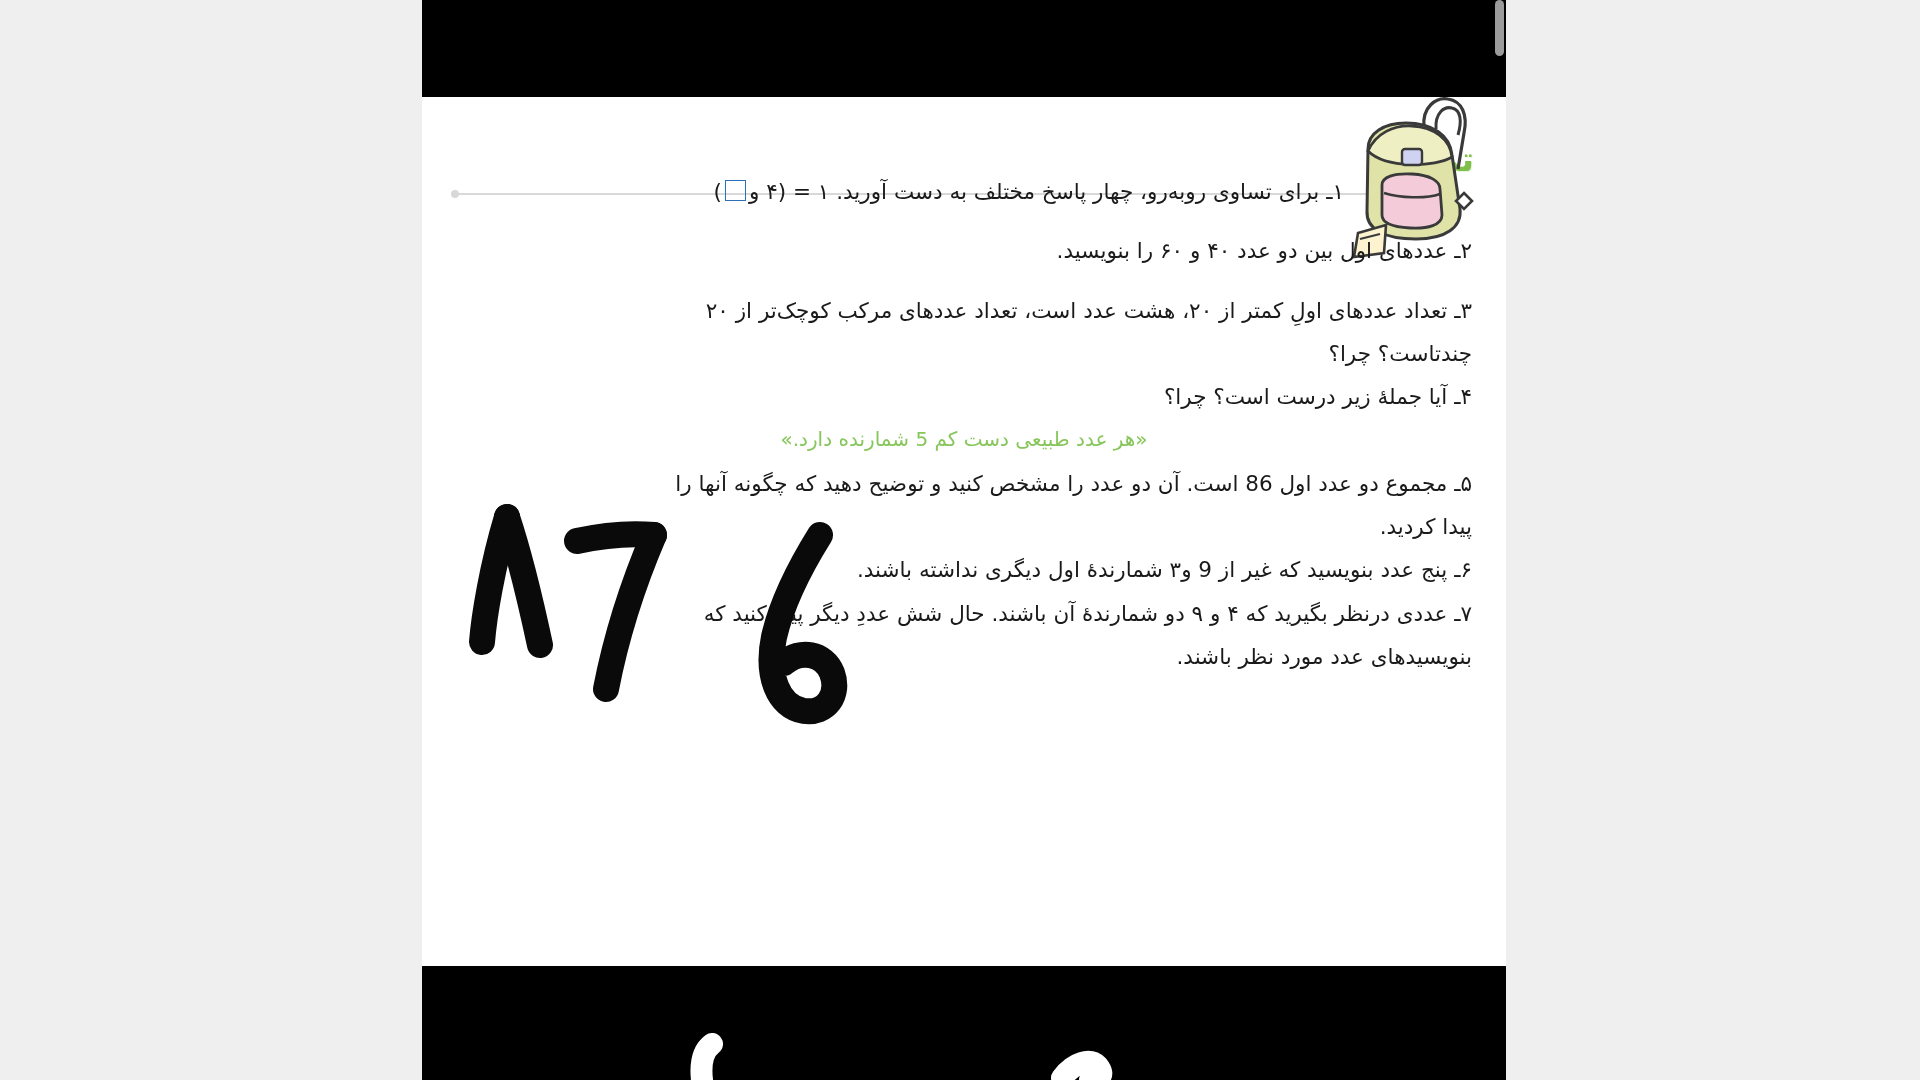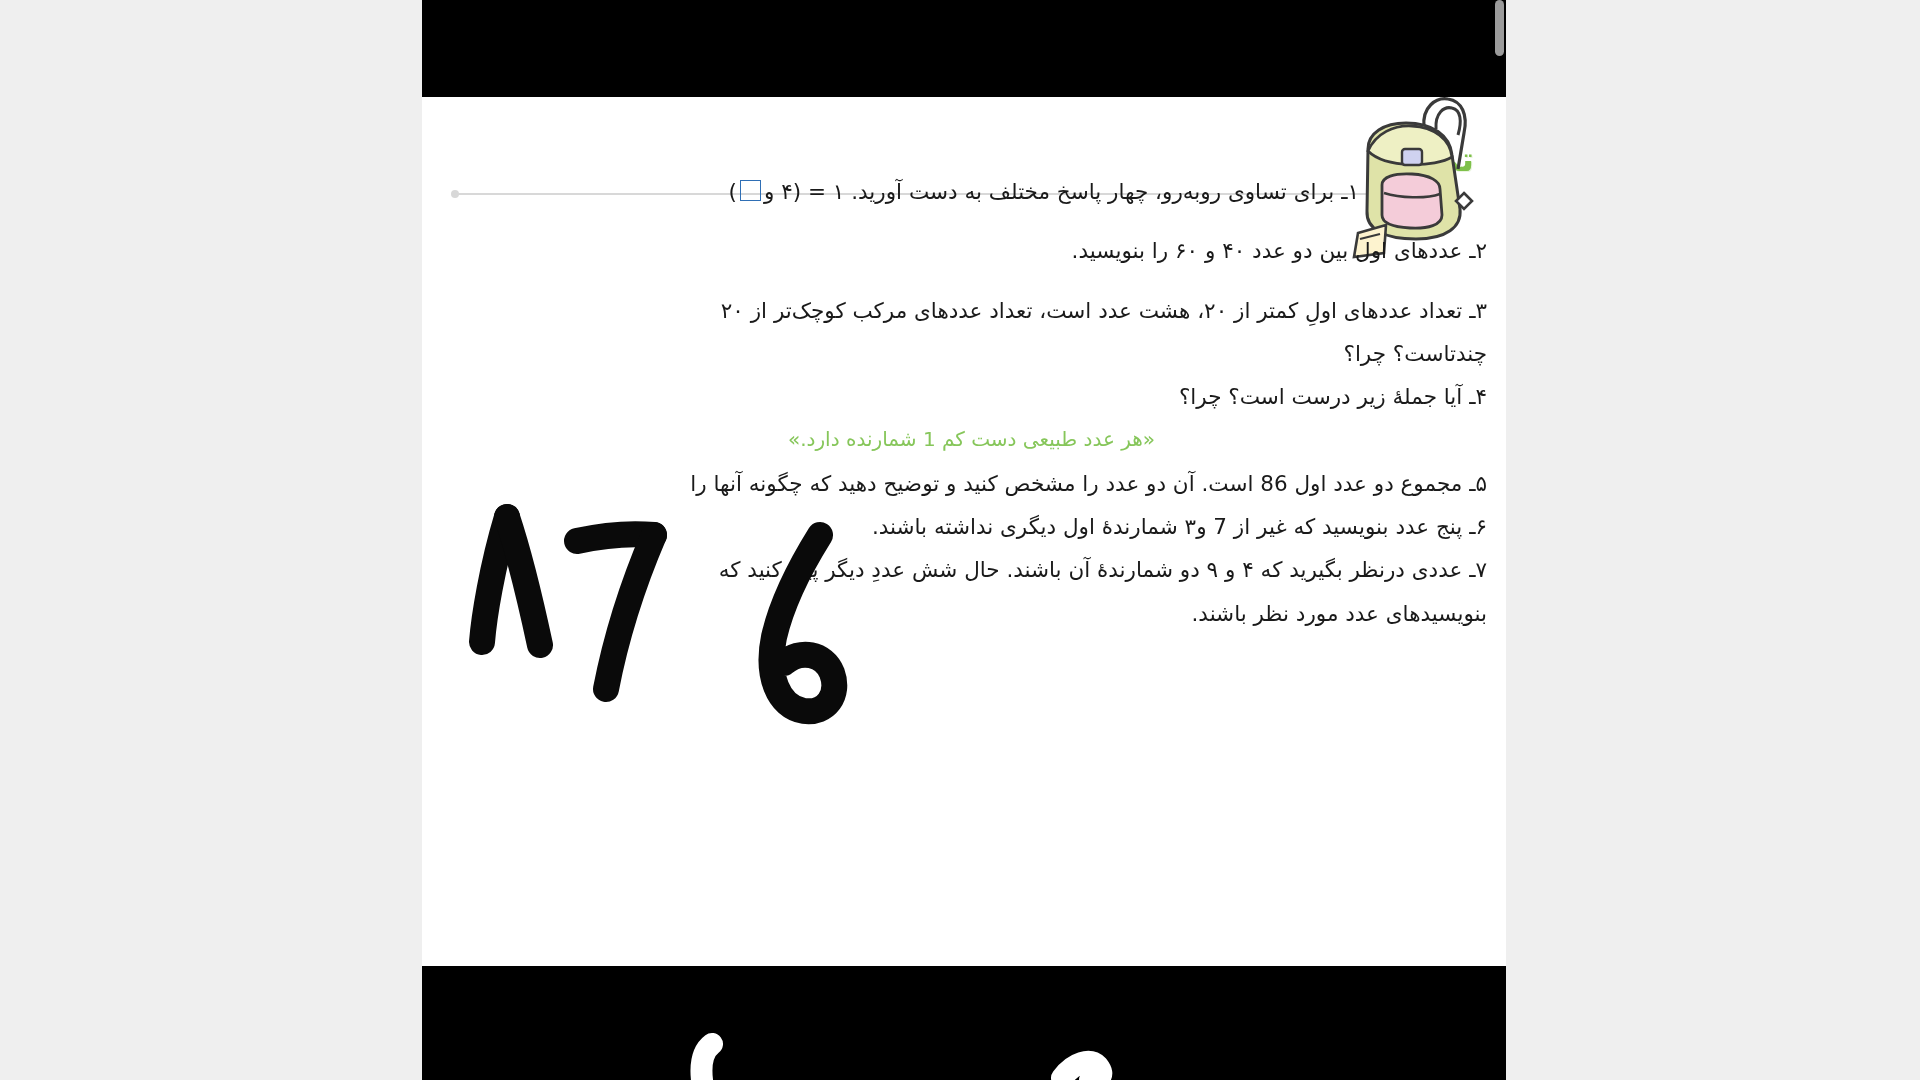--- a/index.html
+++ b/index.html
@@ -121,21 +121,21 @@
     position: absolute;
     right: 16px;
     top: -8px;
     width: 150px;
     height: 170px;
   }
 
   
   .content {
     position: absolute;
-    right: 19px;
+    right: 34px;
     left: 34px;
     top: 78px;
     font-size: 21.5px;
     line-height: 1.55;
     text-align: justify;
   }
 
   .q {
     margin: 0 0 10px 0;
     padding: 0;
@@ -246,28 +246,31 @@
           <p class="q gap-2">
             <span>۳ـ تعداد عددهای اولِ کمتر از ۲۰، هشت عدد است، تعداد عددهای مرکب کوچک‌تر از ۲۰</span>
           </p>
           <p class="q cont-line">
             <span>چندتاست؟ چرا؟</span>
           </p>
 
           <p class="q">
             <span>۴ـ آیا جملهٔ زیر درست است؟ چرا؟</span>
           </p>
-          <p class="quoted">«هر عدد طبیعی دست کم 1 شمارنده دارد.»</p>
+          <p class="quoted">«هر عدد طبیعی دست کم 5 شمارنده دارد.»</p>
 
           <p class="q">
             <span>۵ـ مجموع دو عدد اول 86 است. آن دو عدد را مشخص کنید و توضیح دهید که چگونه آنها را</span>
           </p>
+          <p class="q cont-line">
+            <span>پیدا کردید.</span>
+          </p>
 
           <p class="q">
-            <span>۶ـ  پنج عدد بنویسید که غیر از 7 و۳ شمارندهٔ اول دیگری نداشته باشند.</span>
+            <span>۶ـ  پنج عدد بنویسید که غیر از 9 و۳ شمارندهٔ اول دیگری نداشته باشند.</span>
           </p>
 
           <p class="q">
             <span>۷ـ عددی درنظر بگیرید که ۴ و ۹ دو شمارندهٔ آن باشند.  حال شش عددِ دیگر پیدا کنید که</span>
           </p>
           <p class="q cont-line">
             <span>بنویسید‌های عدد مورد نظر باشند.</span>
           </p>
 
         </div>

